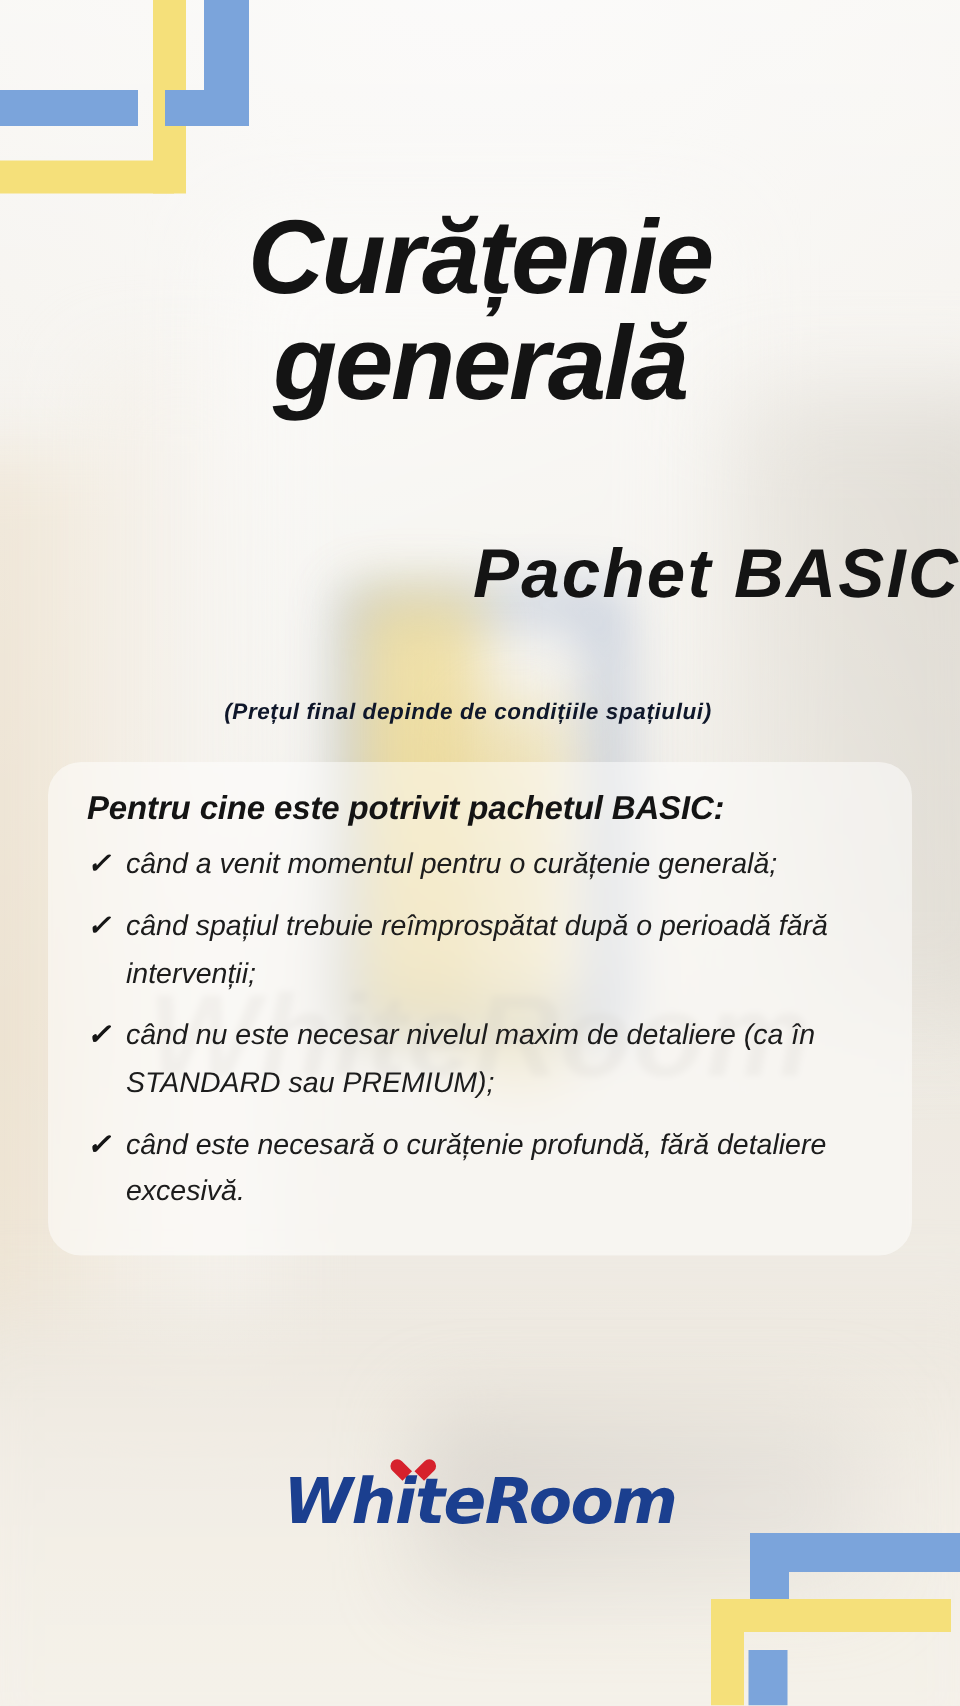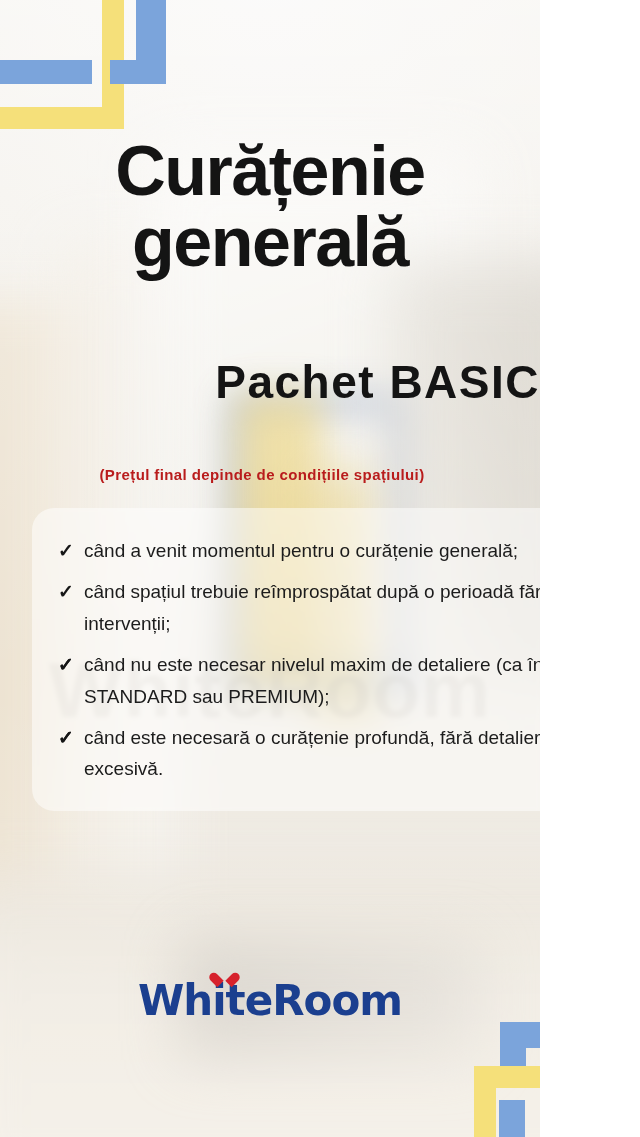--- a/index.html
+++ b/index.html
@@ -6,24 +6,25 @@
     margin: 0;
     padding: 0;
     background: #ffffff;
   }
   body {
     font-family: "Liberation Sans", sans-serif;
   }
 
   #poster {
     position: relative;
-    width: 540px;
+    width: 640px;
     height: 1137px;
     overflow: hidden;
     background: #f3f0eb;
+    font-style: italic;
   }
 
   
   .bg-layer {
     position: absolute;
     inset: 0;
     overflow: hidden;
   }
   .bg-base {
     position: absolute;
@@ -222,21 +223,21 @@
   }
   .price sup { font-size: .62em; vertical-align: super; }
   .price-note {
     position: absolute;
     left: 0; right: 16px;
     top: 466px;
     text-align: center;
     font-size: 15px;
     font-weight: 700;
     letter-spacing: .4px;
-    color: #b91c1c;
+    color: #0f172a;
   }
 
   
   .card {
     position: absolute;
     left: 32px;
     top: 508px;
     width: 576px;
     padding: 18px 26px 26px 26px;
     box-sizing: border-box;
@@ -346,20 +347,21 @@
       <span>Curățenie</span>
       <span class="l2">generală</span>
     </h1>
   </div>
 
   <div class="package">Pachet BASIC</div>
 
   <div class="price-note">(Prețul final depinde de condițiile spațiului)</div>
 
   <div class="card">
+    <h2 class="card-title">Pentru cine este potrivit pachetul BASIC:</h2>
     <ul class="points">
       <li>
         <span class="check">✓</span>
         <span>când a venit momentul pentru o curățenie generală;</span>
       </li>
       <li>
         <span class="check">✓</span>
         <span>când spațiul trebuie reîmprospătat după o perioadă fără intervenții;</span>
       </li>
       <li>

